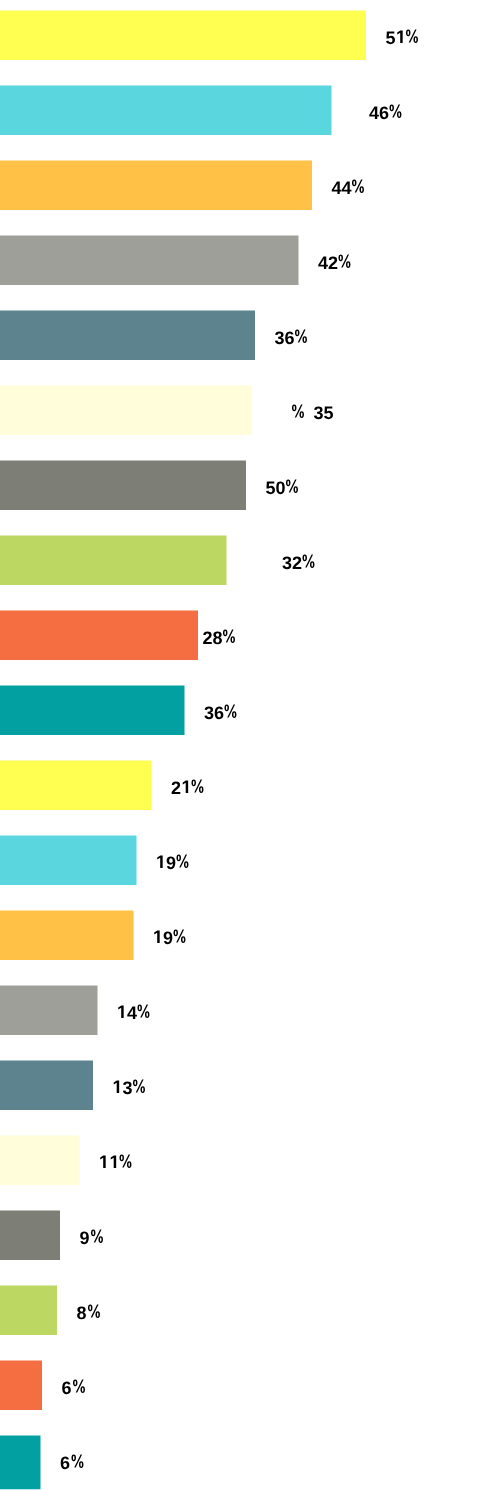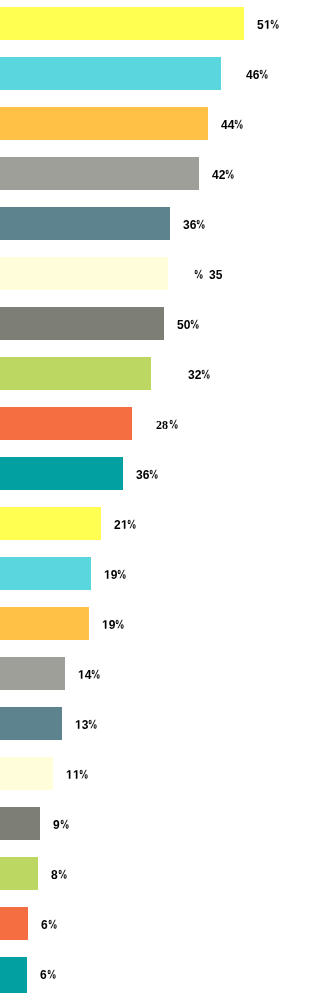--- a/index.html
+++ b/index.html
@@ -167,21 +167,21 @@
           <g transform="translate(0,21.63) scale(0.012,-0.012)" fill-rule="evenodd">
             <path d="M54 562 A125 187 0 1 1 304 562 A125 187 0 1 1 54 562 Z M137 556 A42 117 0 1 0 221 556 A42 117 0 1 0 137 556 Z"></path>
             <path d="M208 25 L290 25 L642 745 L560 745 Z"></path>
             <path d="M470 185 A125 187 0 1 1 720 185 A125 187 0 1 1 470 185 Z M553 179 A42 117 0 1 0 637 179 A42 117 0 1 0 553 179 Z"></path>
           </g>
         </svg>
       </div>
     </div>
     <div class="bar-row" style="top: 407px;">
       <div class="bar" style="width: 132px; background: rgb(245, 110, 65);"></div>
-      <div class="bar-label" style="left: 156px; font-family: Liberation Serif, serif;">
+      <div class="bar-label" style="left: 135px;">
         <span class="glyph-run" style="left: 0px;">28</span>
         <svg class="glyph-pct" width="12" height="33" viewBox="0 0 12 33" style="left: 13.3477px;">
           <g transform="translate(0,21.63) scale(0.012,-0.012)" fill-rule="evenodd">
             <path d="M54 562 A125 187 0 1 1 304 562 A125 187 0 1 1 54 562 Z M137 556 A42 117 0 1 0 221 556 A42 117 0 1 0 137 556 Z"></path>
             <path d="M208 25 L290 25 L642 745 L560 745 Z"></path>
             <path d="M470 185 A125 187 0 1 1 720 185 A125 187 0 1 1 470 185 Z M553 179 A42 117 0 1 0 637 179 A42 117 0 1 0 553 179 Z"></path>
           </g>
         </svg>
       </div>
     </div>

